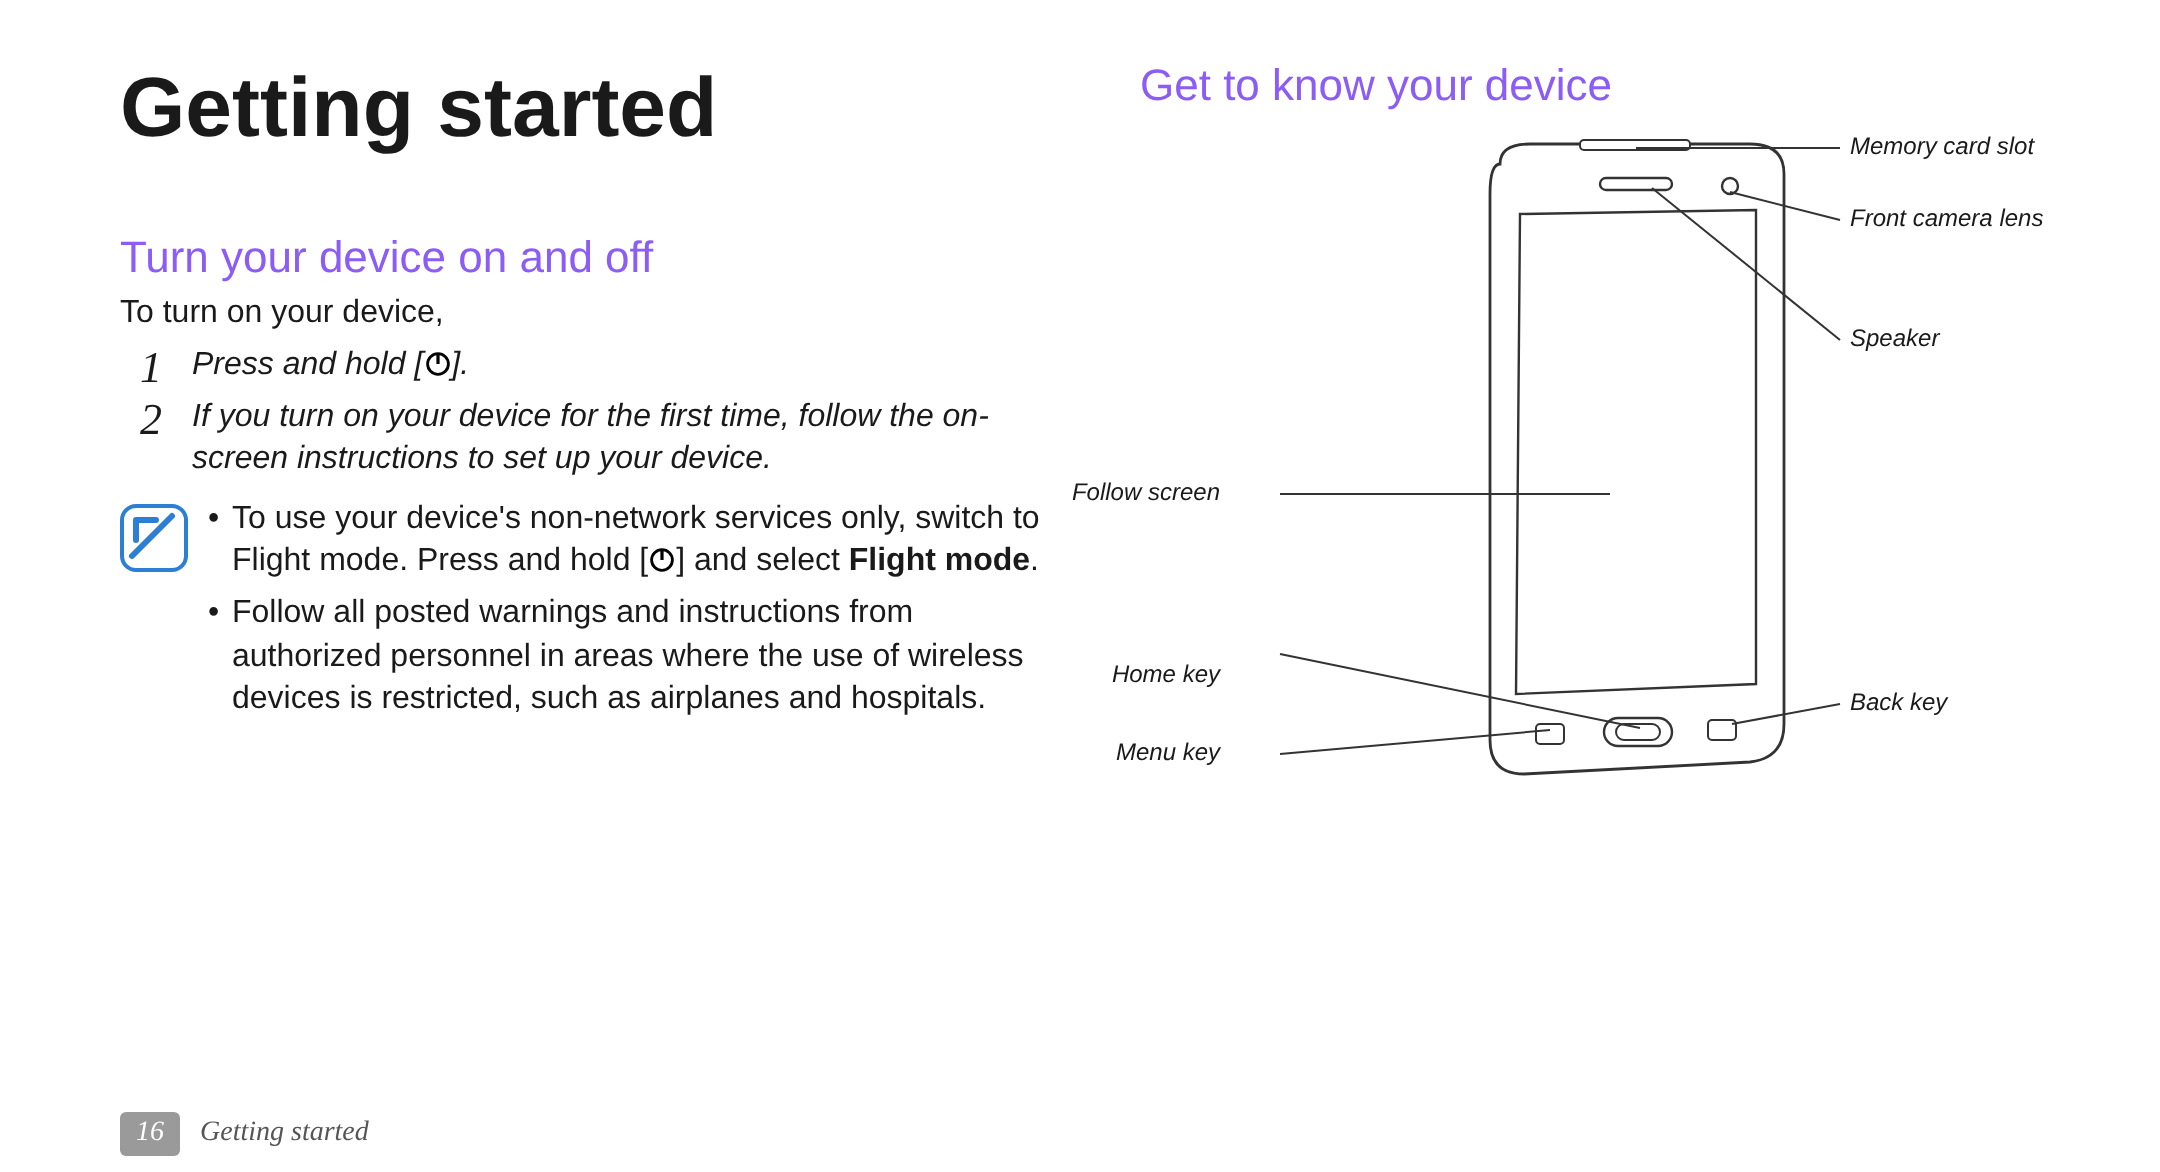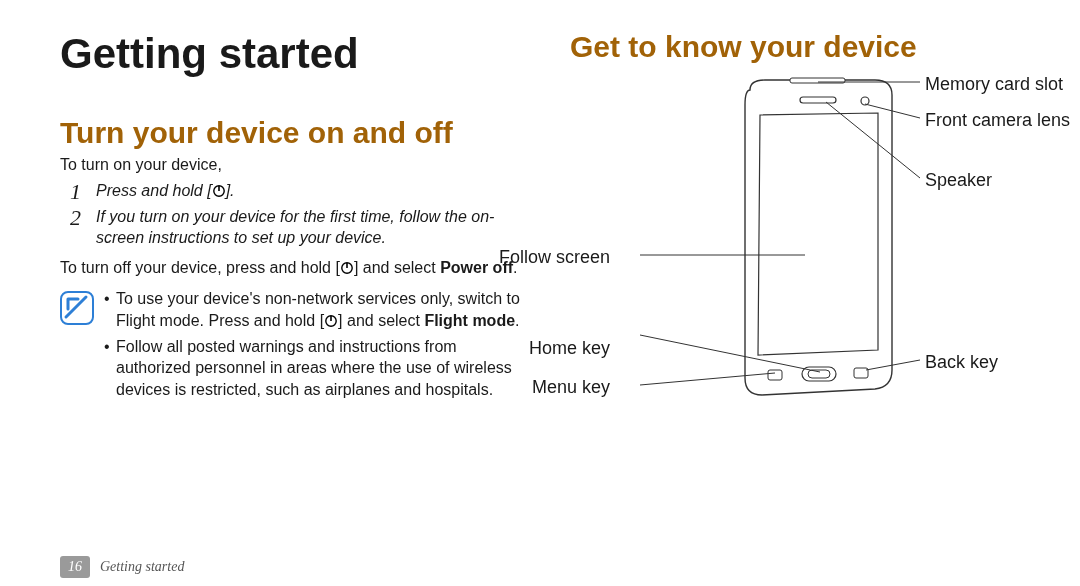--- a/index.html
+++ b/index.html
@@ -19,23 +19,23 @@
   }
   .col {
     flex: 1;
   }
   h1 {
     font-size: 42px;
     font-weight: 700;
     margin-bottom: 38px;
   }
   .section-title {
-    color: #a16207;
-    font-size: 30px;
-    font-weight: 700;
+    color: #8b5cf6;
+    font-size: 22px;
+    font-weight: 400;
     margin-bottom: 6px;
   }
   .intro {
     font-size: 16px;
     margin-bottom: 6px;
   }
   ol.steps {
     list-style: none;
     counter-reset: step;
     padding-left: 10px;
@@ -112,22 +112,23 @@
     width: 100%;
     height: 360px;
   }
   .device-svg {
     position: absolute;
     left: 150px;
     top: 5px;
   }
   .callout {
     position: absolute;
-    font-size: 18px;
+    font-size: 12px;
     white-space: nowrap;
+    font-style: italic;
   }
   .footer {
     position: absolute;
     left: 60px;
     bottom: 8px;
     display: flex;
     align-items: center;
     gap: 10px;
   }
   .page-num {
@@ -160,26 +161,20 @@
     <ol class="steps">
       <li>
         <span>Press and hold [</span><svg class="power-icon" width="14" height="14" viewBox="0 0 14 14">
             <circle cx="7" cy="7" r="5.2" stroke="#000" stroke-width="1.4" fill="none"></circle>
             <line x1="7" y1="2" x2="7" y2="7" stroke="#000" stroke-width="1.6"></line>
           </svg><span>].</span>
       </li>
       <li>If you turn on your device for the first time, follow the on-screen instructions to set up your device.</li>
     </ol>
 
-    <div class="para">
-      <span>To turn off your device, press and hold [</span><svg class="power-icon" width="14" height="14" viewBox="0 0 14 14">
-          <circle cx="7" cy="7" r="5.2" stroke="#000" stroke-width="1.4" fill="none"></circle>
-          <line x1="7" y1="2" x2="7" y2="7" stroke="#000" stroke-width="1.6"></line>
-        </svg><span>] and select </span><span class="bold">Power off</span><span>.</span>
-    </div>
 
     <div class="note-box">
       <svg class="note-icon" width="34" height="34" viewBox="0 0 34 34">
         <rect x="1" y="1" width="32" height="32" rx="7" fill="#fff" stroke="#2d7fd6" stroke-width="2"></rect>
         <path d="M6 26 L26 6" stroke="#2d7fd6" stroke-width="3" stroke-linecap="round"></path>
         <path d="M8 18 L8 8 L18 8" fill="none" stroke="#2d7fd6" stroke-width="3" stroke-linecap="round" stroke-linejoin="round"></path>
       </svg>
       <ul class="note-list">
         <li>
           <span>To use your device's non-network services only, switch to Flight mode. Press and hold [</span><svg class="power-icon" width="14" height="14" viewBox="0 0 14 14">

